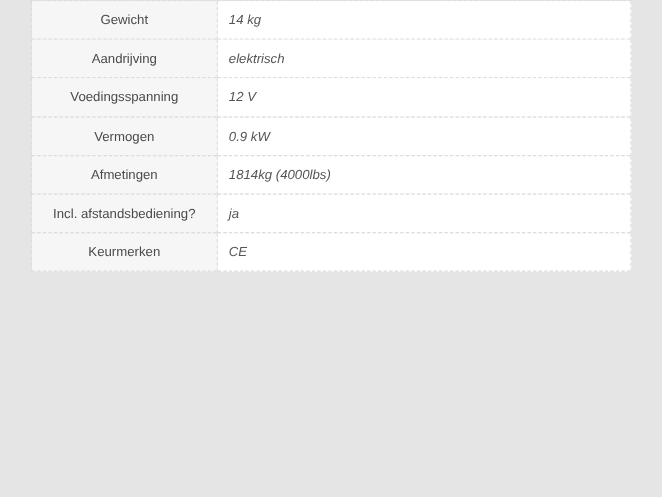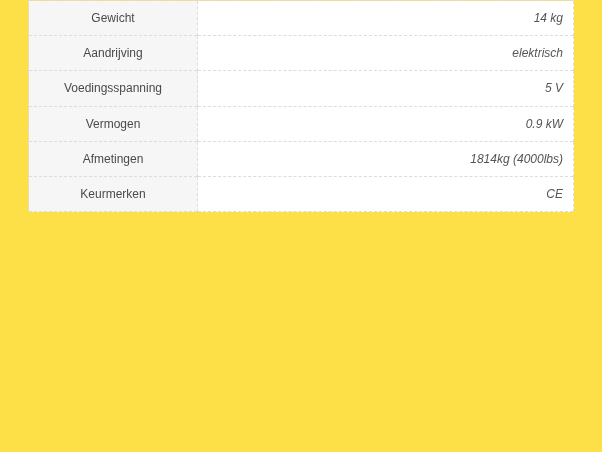--- a/index.html
+++ b/index.html
@@ -12,21 +12,21 @@
     height: 452px;
     font-family: "Liberation Sans", sans-serif;
     color: #444444;
     overflow: hidden;
   }
   .spec-wrap {
     width: 602px;
     height: 452px;
     box-sizing: border-box;
     padding: 0 28px 0 28px;
-    background: #fde047;
+    background: #e5e5e5;
   }
   table.spec-table {
     width: 546px;
     border-collapse: collapse;
     table-layout: fixed;
     font-size: 12px;
   }
   table.spec-table tr {
     border-bottom: 1px dashed #dcdcdc;
   }
@@ -40,21 +40,21 @@
     vertical-align: middle;
     padding: 9px 8px;
     color: #4a4a4a;
     font-size: 12px;
     line-height: 1.35;
     border-right: 1px dashed #dcdcdc;
     border-left: 1px dashed #dcdcdc;
   }
   td.spec-value {
     background: #ffffff;
-    text-align: right;
+    text-align: left;
     vertical-align: middle;
     padding: 9px 10px;
     color: #555555;
     font-style: italic;
     font-size: 12px;
     line-height: 1.35;
     border-right: 1px dashed #dcdcdc;
   }
   .tbl-top-rule {
     height: 0;
@@ -72,29 +72,33 @@
       <tr>
         <td class="spec-label">Gewicht</td>
         <td class="spec-value">14 kg</td>
       </tr>
       <tr>
         <td class="spec-label">Aandrijving</td>
         <td class="spec-value">elektrisch</td>
       </tr>
       <tr>
         <td class="spec-label">Voedingsspanning</td>
-        <td class="spec-value">5 V</td>
+        <td class="spec-value">12 V</td>
       </tr>
       <tr>
         <td class="spec-label">Vermogen</td>
         <td class="spec-value">0.9 kW</td>
       </tr>
       <tr>
         <td class="spec-label">Afmetingen</td>
         <td class="spec-value">1814kg (4000lbs)</td>
+      </tr>
+      <tr>
+        <td class="spec-label">Incl. afstandsbediening?</td>
+        <td class="spec-value">ja</td>
       </tr>
       <tr>
         <td class="spec-label">Keurmerken</td>
         <td class="spec-value">CE</td>
       </tr>
 
     </tbody>
   </table>
 </div>
 

